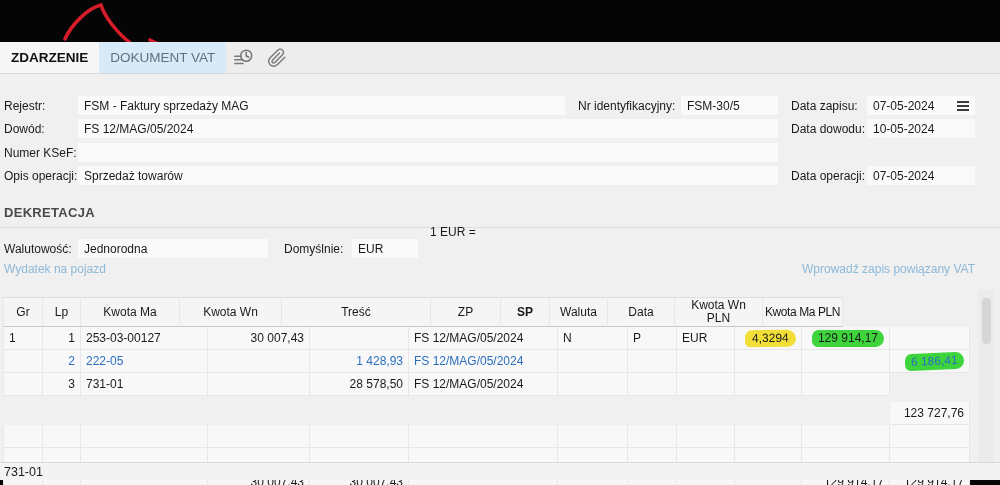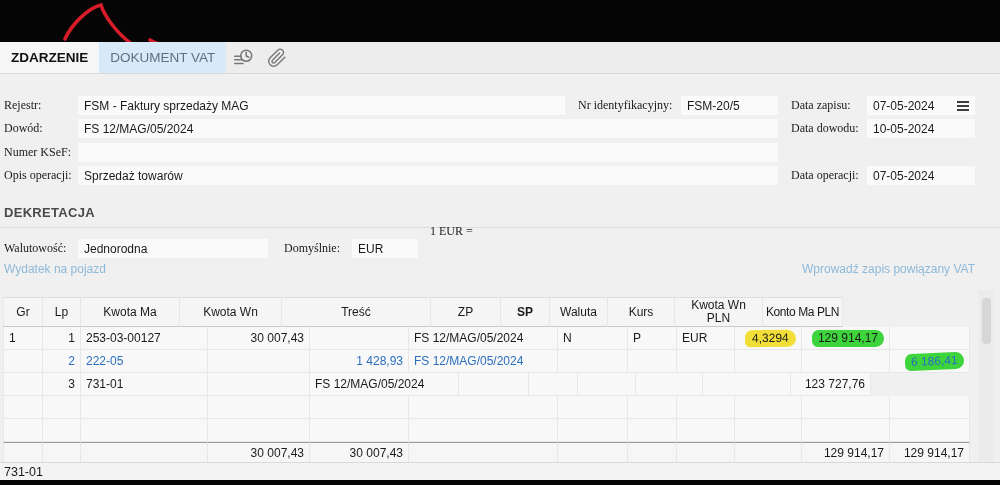--- a/index.html
+++ b/index.html
@@ -17,21 +17,21 @@
   .scribble { left:55px; top:2px; width:132px; height:46px; pointer-events:none; }
 
   
   .tabbar { left:0; top:42px; width:1000px; height:32px; background:#ededed; border-bottom:1px solid #d8d8d8; display:flex; align-items:stretch; }
   .tab { display:flex; align-items:center; padding:0 11px; font-size:13.5px; cursor:default; }
   .tab.active { background:#f6f6f6; font-weight:bold; color:#111; }
   .tab.inactive { background:#d8eaf8; color:#5d7183; }
   .tab-icon { display:flex; align-items:center; justify-content:center; width:34px; }
 
   
-  .label { height:19px; display:flex; align-items:center; white-space:nowrap;font-family:Liberation Serif, serif; }
+  .label { height:19px; display:flex; align-items:center; white-space:nowrap; }
   .field { height:19px; background:#fafafa; display:flex; align-items:center; padding:0 6px; white-space:nowrap; overflow:hidden; }
   .sep { height:1px; background:#dcdcdc; }
   .section-title { font-weight:bold; font-size:13px; color:#4a4a4a; letter-spacing:.3px; }
   .link { color:#8db9d9; white-space:nowrap; cursor:pointer; }
 
   
   .mark-y { background:#f1df38; border-radius:7px 9px 8px 5px; padding:1px 7px 2px 7px; display:inline-block; transform:rotate(-0.8deg); }
   .mark-g { background:#3ed43c; border-radius:7px 9px 9px 6px; padding:1px 6px 2px 6px; display:inline-block; }
   .mark-g.tilt { transform:rotate(-2.5deg); }
 
@@ -90,21 +90,21 @@
     <div class="tab-icon">
       <svg class="lineicon" width="20" height="20" viewBox="0 0 24 24">
         <path d="M21.44 11.05l-9.19 9.19a6 6 0 0 1-8.49-8.49l9.19-9.19a4 4 0 1 1 5.66 5.66l-9.2 9.19a2 2 0 0 1-2.83-2.83l8.49-8.48"></path>
       </svg>
     </div>
   </div>
 
   <div class="abs label" style="left:4px;top:96px">Rejestr:</div>
   <div class="abs field" style="left:78px;top:96px;width:487px">FSM - Faktury sprzedaży MAG</div>
   <div class="abs label" style="left:578px;top:96px">Nr identyfikacyjny:</div>
-  <div class="abs field" style="left:681px;top:96px;width:97px">FSM-20/5</div>
+  <div class="abs field" style="left:681px;top:96px;width:97px">FSM-30/5</div>
   <div class="abs label" style="left:791px;top:96px">Data zapisu:</div>
   <div class="abs field" style="left:867px;top:96px;width:108px">
     <span>07-05-2024</span>
     <span class="menu-icon" style="margin-left:auto">
         <span></span>
         <span></span>
         <span></span>
       </span>
   </div>
 
@@ -136,23 +136,23 @@
   <div id="grid">
       <div class="tr">
         <div class="th" style="width: 40px;">Gr</div>
         <div class="th" style="width: 38px;">Lp</div>
         <div class="th" style="width: 99px;">Kwota Ma</div>
         <div class="th" style="width: 102px;">Kwota Wn</div>
         <div class="th" style="width: 149px;">Treść</div>
         <div class="th" style="width: 70px; text-align: center;">ZP</div>
         <div class="th" style="width: 49px; font-weight: bold;">SP</div>
         <div class="th" style="width: 58px;">Waluta</div>
-        <div class="th" style="width: 67px;">Kurs</div>
+        <div class="th" style="width: 67px;">Data</div>
         <div class="th wrap" style="width: 88px;">Kwota Wn PLN</div>
-        <div class="th tight" style="width: 80px;">Konto Ma PLN</div>
+        <div class="th tight" style="width: 80px;">Kwota Ma PLN</div>
       </div>
       <div class="tr">
         <div class="td" style="width: 40px;">1</div>
         <div class="td align-r" style="width: 38px;">1</div>
         <div class="td" style="width: 127px;">253-03-00127</div>
         <div class="td align-r" style="width: 102px;">30 007,43</div>
         <div class="td align-r" style="width: 99px;"></div>
         <div class="td" style="width: 149px;">FS 12/MAG/05/2024</div>
         <div class="td" style="width: 70px;">N</div>
         <div class="td" style="width: 49px;">P</div>
@@ -179,27 +179,28 @@
         <div class="td align-r" style="width: 88px;"></div>
         <div class="td align-r" style="width: 80px;">
           <span class="mark-g tilt">6 186,41</span>
         </div>
       </div>
       <div class="tr">
         <div class="td" style="width: 40px;"></div>
         <div class="td align-r" style="width: 38px;">3</div>
         <div class="td" style="width: 127px;">731-01</div>
         <div class="td align-r" style="width: 102px;"></div>
+        <div class="td align-r" style="width: 99px;">28 578,50</div>
         <div class="td" style="width: 149px;">FS 12/MAG/05/2024</div>
         <div class="td" style="width: 70px;"></div>
         <div class="td" style="width: 49px;"></div>
         <div class="td" style="width: 58px;"></div>
         <div class="td align-r" style="width: 67px;"></div>
         <div class="td align-r" style="width: 88px;"></div>
-        <div class="td align-r" style="width: 80px;">123 727,76</div>
+        <div class="td align-r" style="width: 80px; margin-top: 29px;">123 727,76</div>
       </div>
       <div class="tr">
         <div class="td" style="width: 40px;"></div>
         <div class="td align-r" style="width: 38px;"></div>
         <div class="td" style="width: 127px;"></div>
         <div class="td align-r" style="width: 102px;"></div>
         <div class="td align-r" style="width: 99px;"></div>
         <div class="td" style="width: 149px;"></div>
         <div class="td" style="width: 70px;"></div>
         <div class="td" style="width: 49px;"></div>

